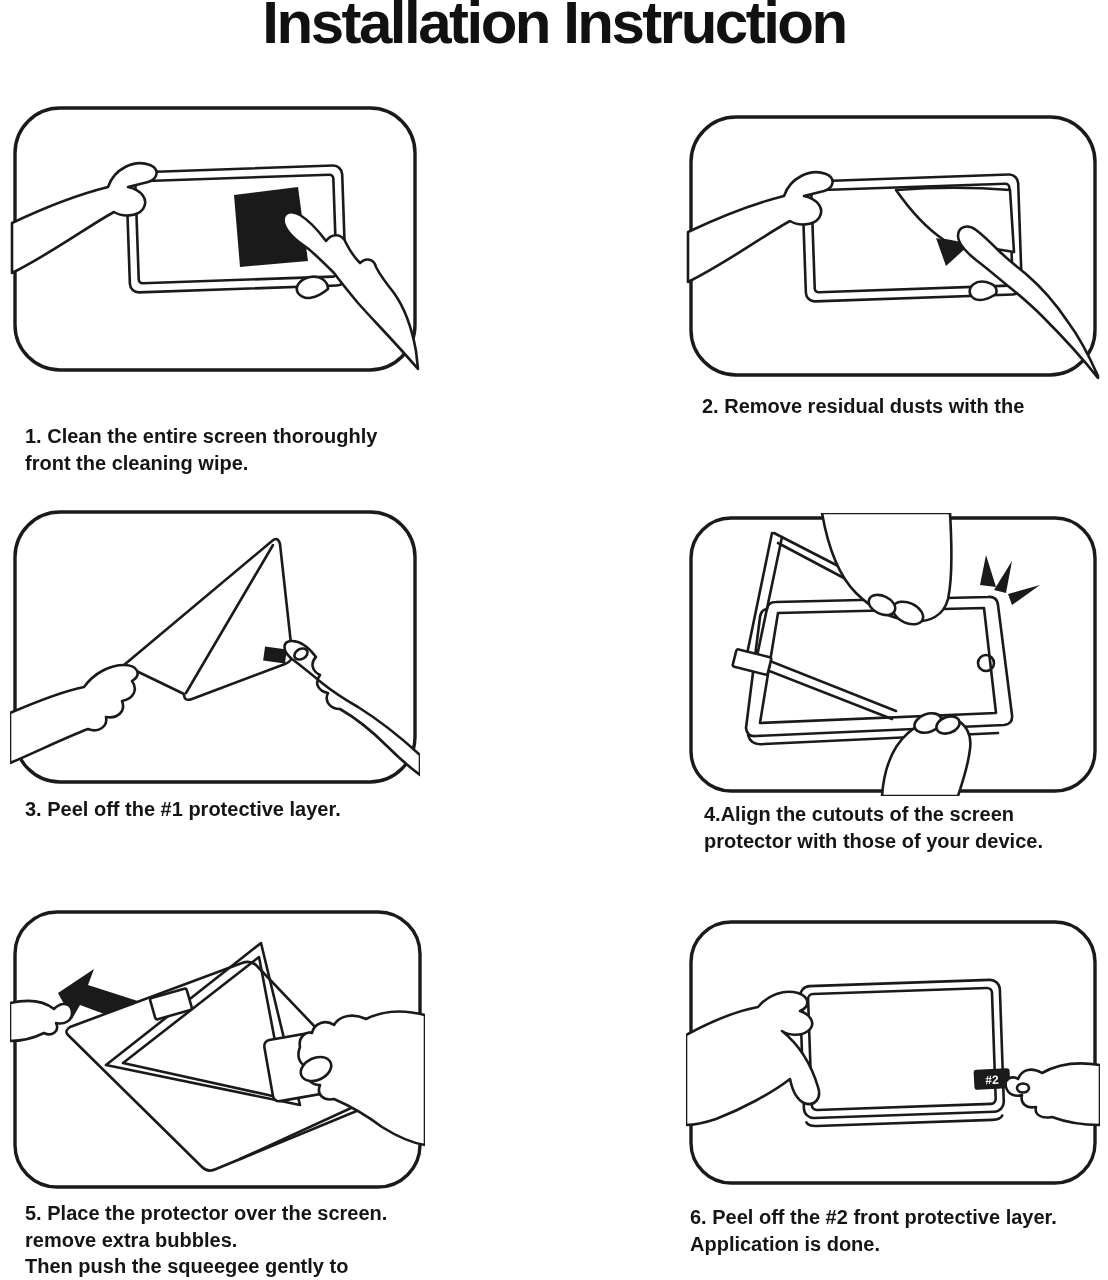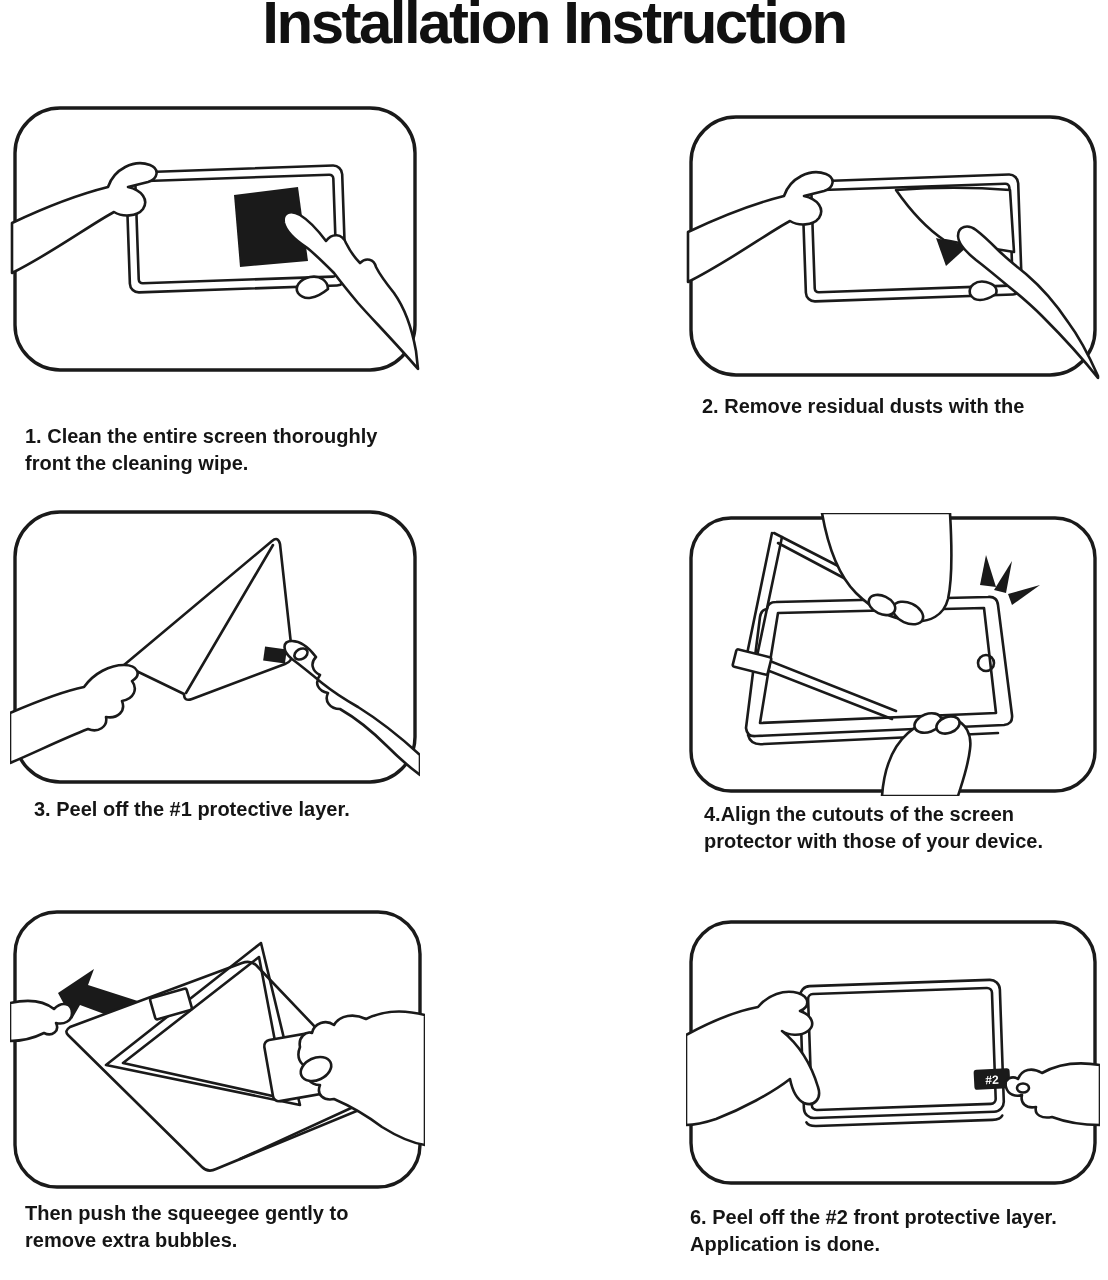--- a/index.html
+++ b/index.html
@@ -159,30 +159,31 @@
 
 <div class="caption" style="left:25px;top:387px;width:430px;margin-top:36px;">
   <div>1. Clean the entire screen thoroughly</div>
   <div>front the cleaning wipe.</div>
 </div>
 
 <div class="caption" style="left:702px;top:393px;width:400px;">
   <div>2. Remove residual dusts with the</div>
 </div>
 
-<div class="caption" style="left:34px;top:796px;width:430px;">
+<div class="caption" style="left:25px;top:796px;width:430px;">
   <div>3. Peel off the #1 protective layer.</div>
 </div>
 
 <div class="caption" style="left:704px;top:801px;width:410px;">
   <div>4.Align the cutouts of the screen</div>
   <div>protector with those of your device.</div>
 </div>
 
 <div class="caption" style="left:25px;top:1200px;width:440px;">
+  <div>5. Place the protector over the screen.</div>
+  <div>remove extra bubbles.</div>
   <div>Then push the squeegee gently to</div>
-  <div>remove extra bubbles.</div>
 </div>
 
 <div class="caption" style="left:690px;top:1204px;width:420px;">
   <div>6. Peel off the #2 front protective layer.</div>
   <div>Application is done.</div>
 </div>
 
 </body></html>

